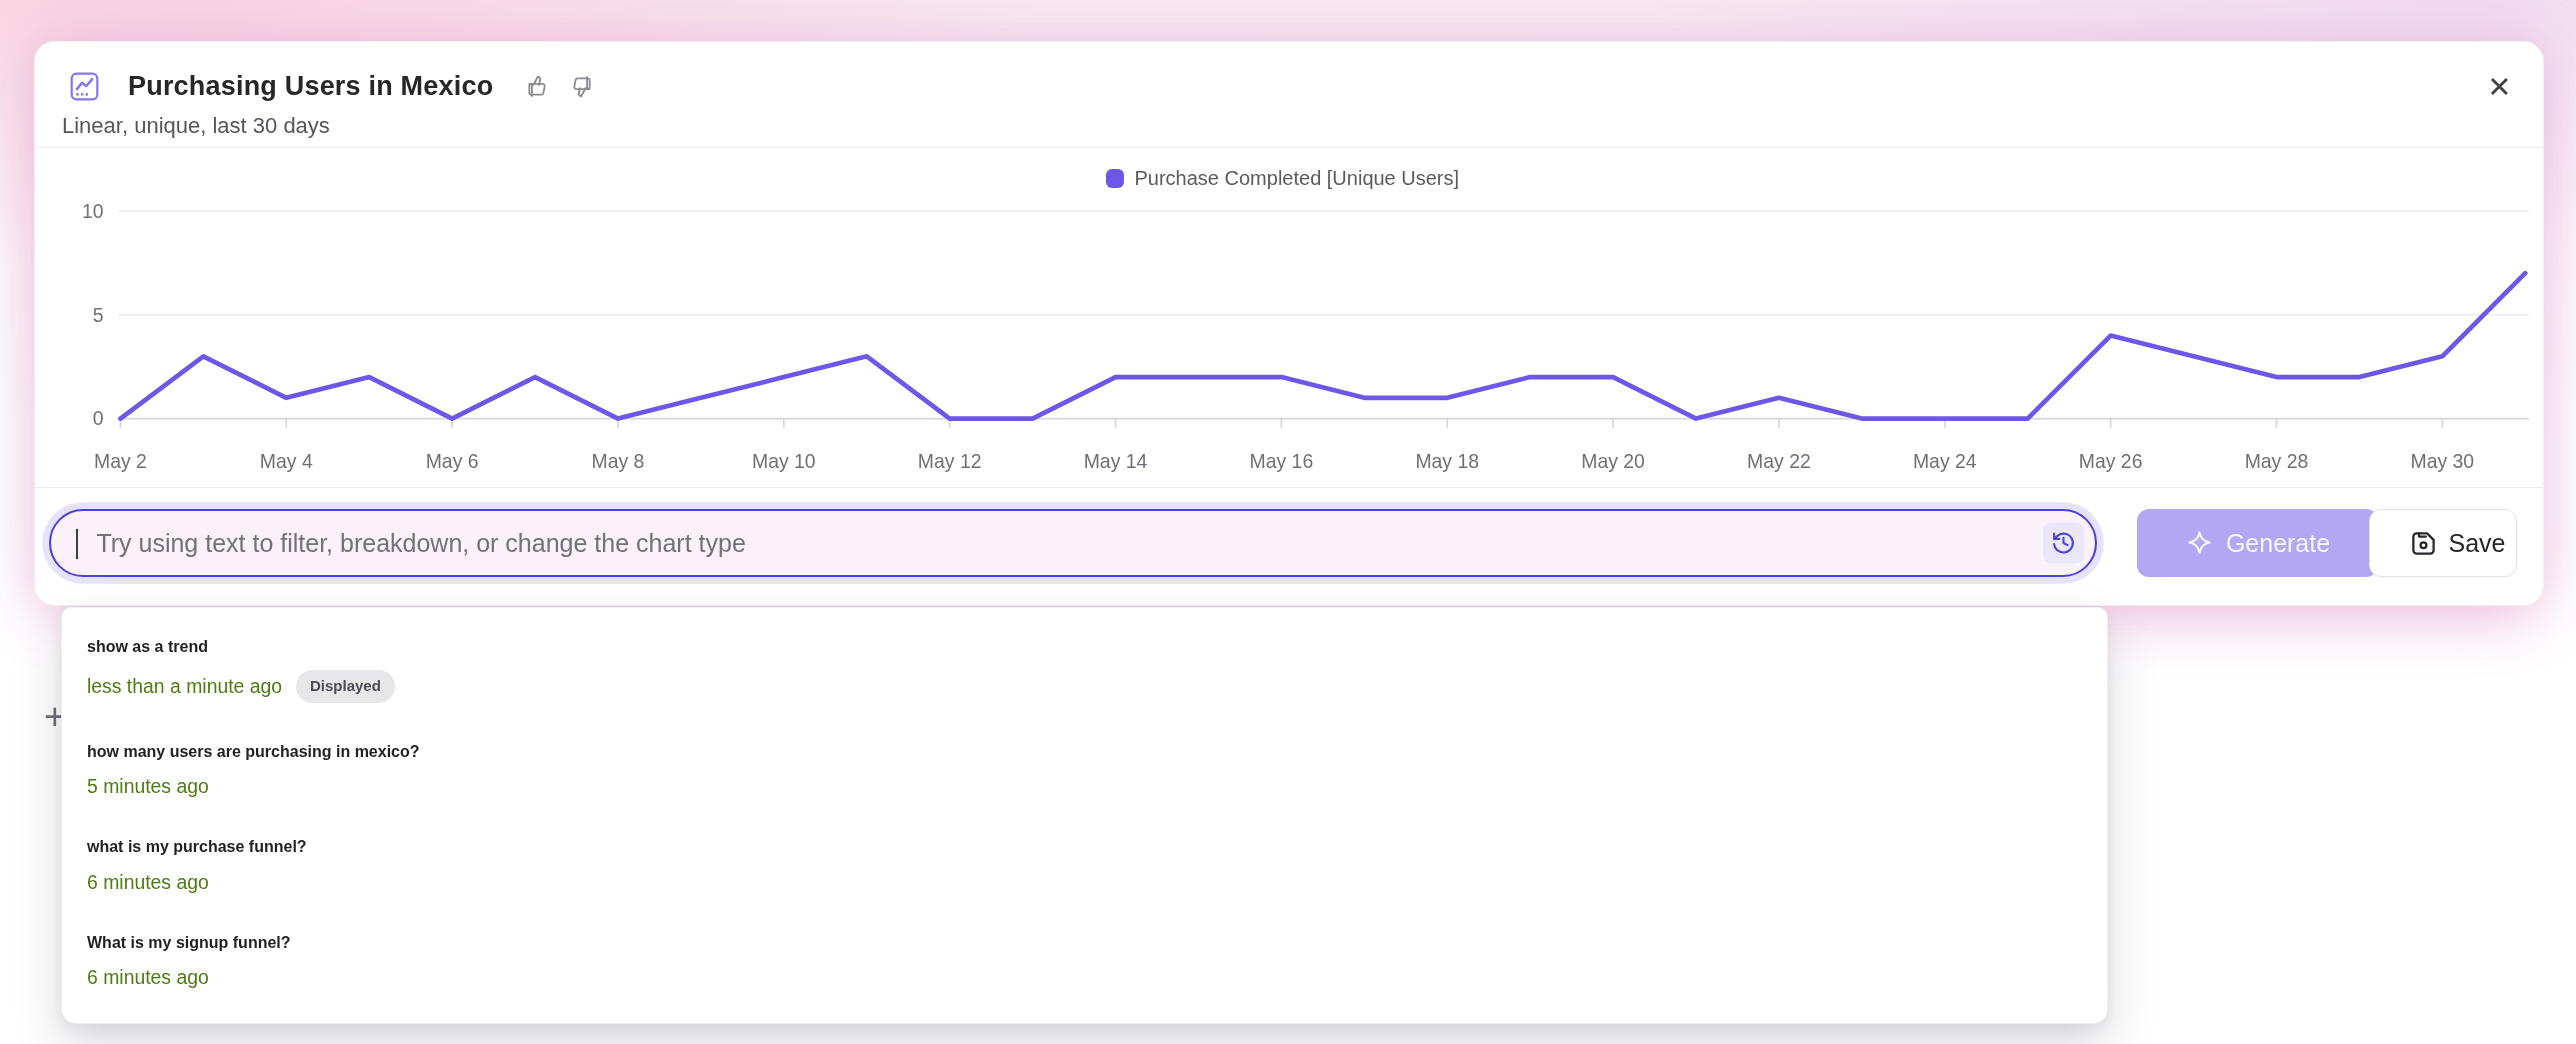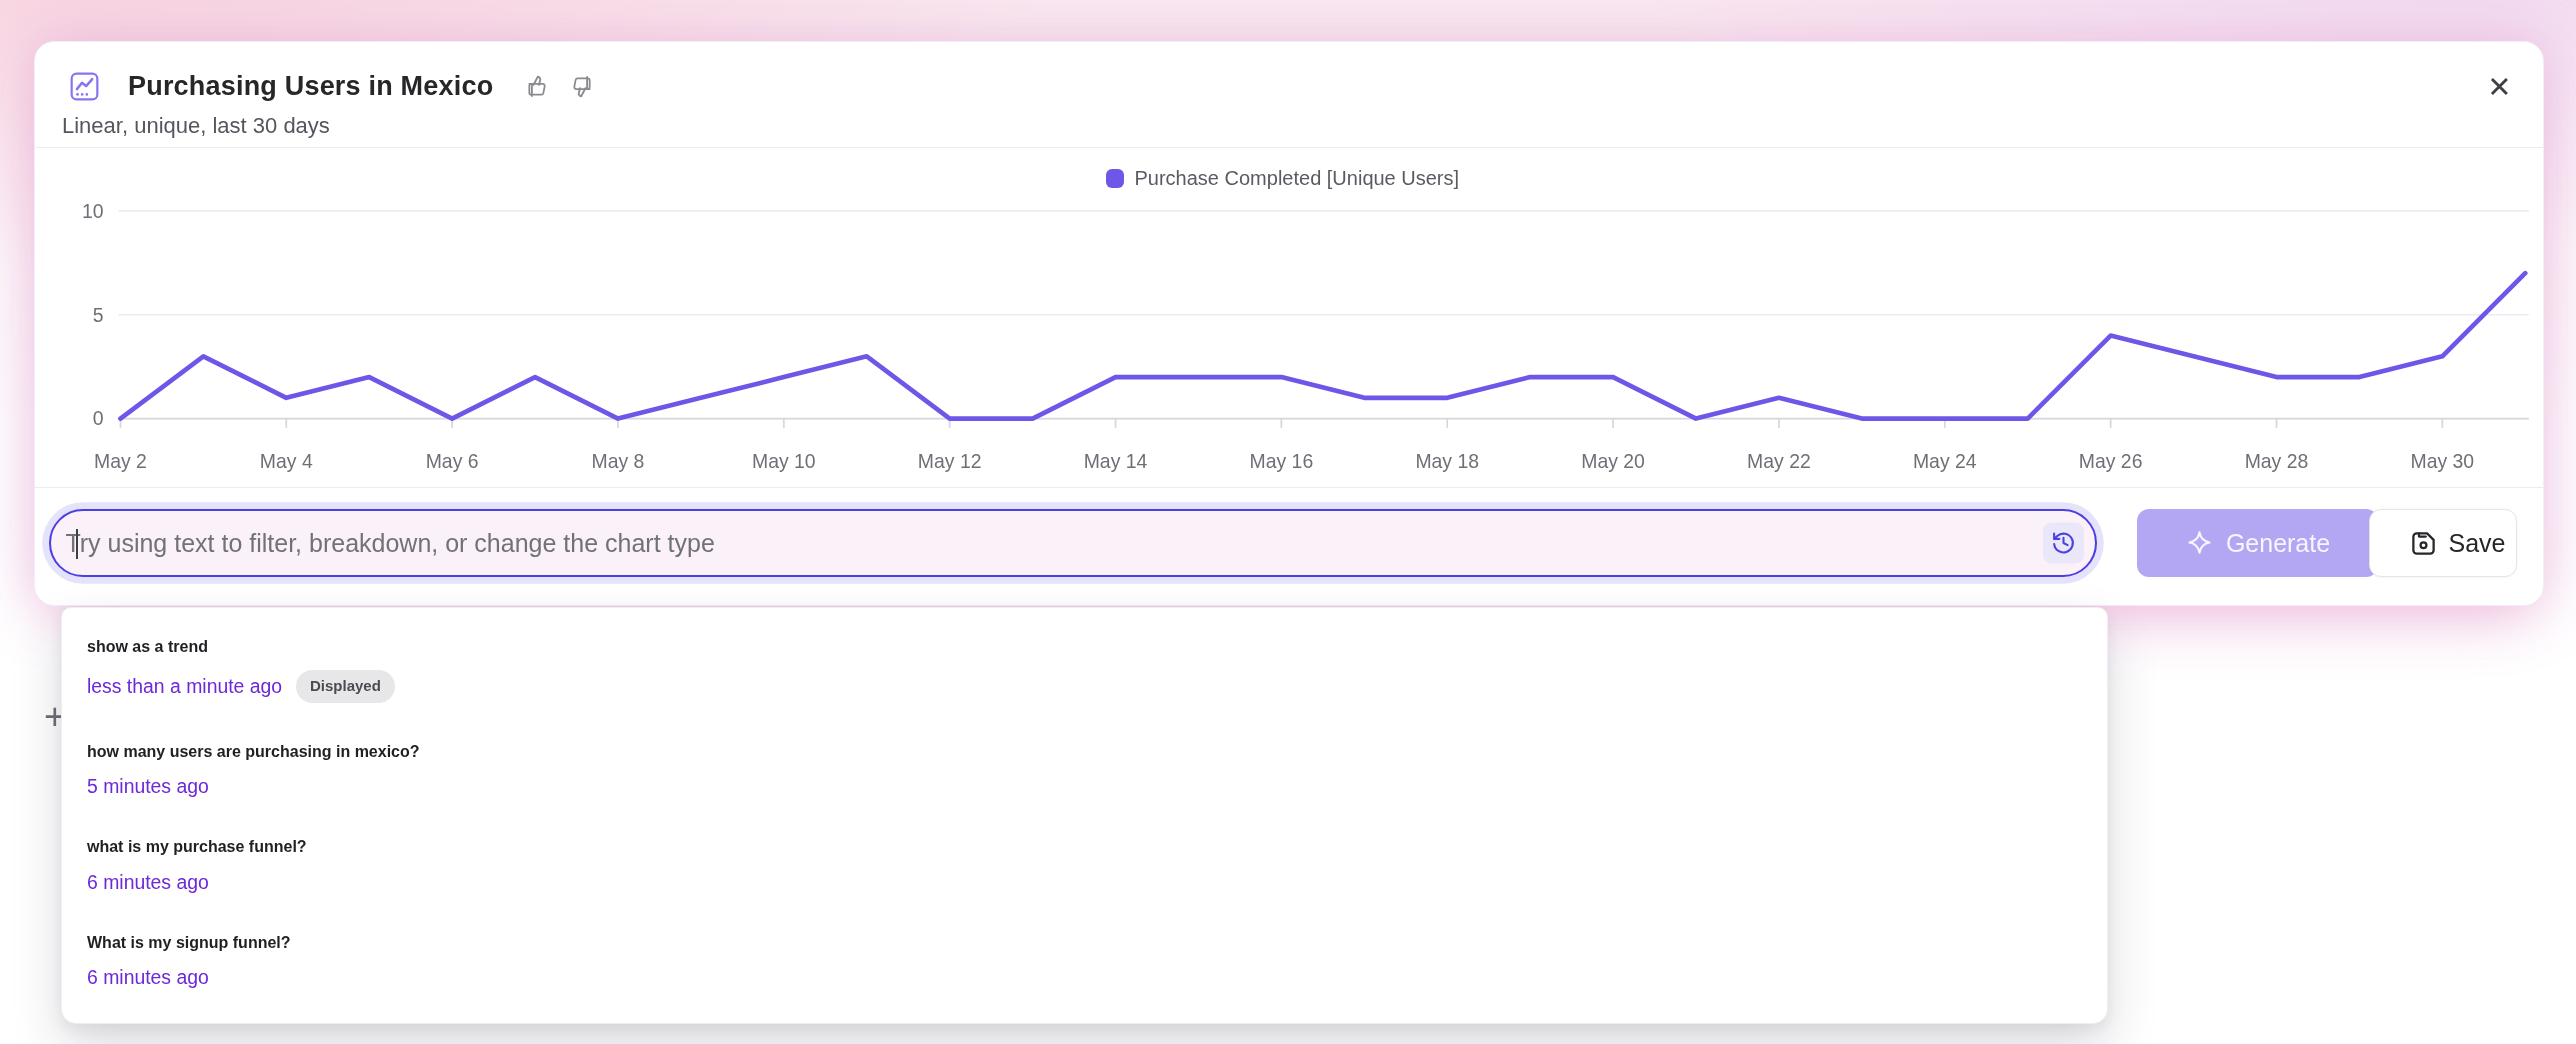--- a/index.html
+++ b/index.html
@@ -58,21 +58,21 @@
   
   .prompt-input-wrap {
     position: absolute; left: 14.4px; top: 467px; width: 2048px; height: 68px;
     background: #fbf1f8; border: 2.5px solid #4b3ee2; border-radius: 34px;
     box-shadow: 0 0 0 6.8px rgba(125,110,240,0.20);
     display: flex; align-items: center;
   }
   .prompt-input {
     flex: 1; height: 100%; background: transparent; border: none; outline: none;
     font-family: "Liberation Sans", sans-serif;
-    font-size: 25px; color: #be185d; padding-left: 14px; border-radius: 34px;
+    font-size: 25px; color: #be185d; padding-left: 29px; border-radius: 34px; margin-left: 16px;
   }
   .prompt-input::placeholder { color: #71717a; opacity: 1; }
   .caret { position: absolute; left: 25px; top: 18px; width: 1.7px; height: 30px; background: #3f3f46; }
   .history-btn {
     position: absolute; right: 11px; top: 50%; transform: translateY(-50%);
     width: 41px; height: 41px; border-radius: 8.5px; border: none; cursor: pointer;
     background: #eae7fb; display: flex; align-items: center; justify-content: center;
   }
   .generate-btn {
     position: absolute; left: 2102px; top: 467px; width: 241px; height: 68px;
@@ -99,21 +99,21 @@
   }
   .dropdown {
     position: absolute; left: 61px; top: 607px; width: 2047px; z-index: 5;
     background: #ffffff; border: 0.8px solid #efeff2; border-radius: 10px 10px 15px 15px;
     box-shadow: 0 24px 51px rgba(40,35,60,0.16), 0 5px 13.5px rgba(40,35,60,0.07);
     padding: 10px 0 13.5px 0;
   }
   .history-item { padding: 12.7px 25px; cursor: pointer; border-radius: 8.5px; }
   .history-item .query { font-size: 16px; font-weight: 600; color: #1f1f24; line-height: 32px; }
   .history-item .meta { display: flex; align-items: center; gap: 13.5px; margin-top: 7.6px; }
-  .history-item .time { font-size: 19.4px; color: #6d28d9; }
+  .history-item .time { font-size: 19.4px; color: #4d7c0f; }
   .badge {
     display: inline-flex; align-items: center; background: #e7e7ea; color: #4b4b53;
     font-size: 15px; font-weight: 700; border-radius: 844px; padding: 4.2px 14.4px; line-height: 24px;
   }
   .item-gap { height: 7.6px; }
 </style>
 </head>
 <body>
 
 <div class="card">

